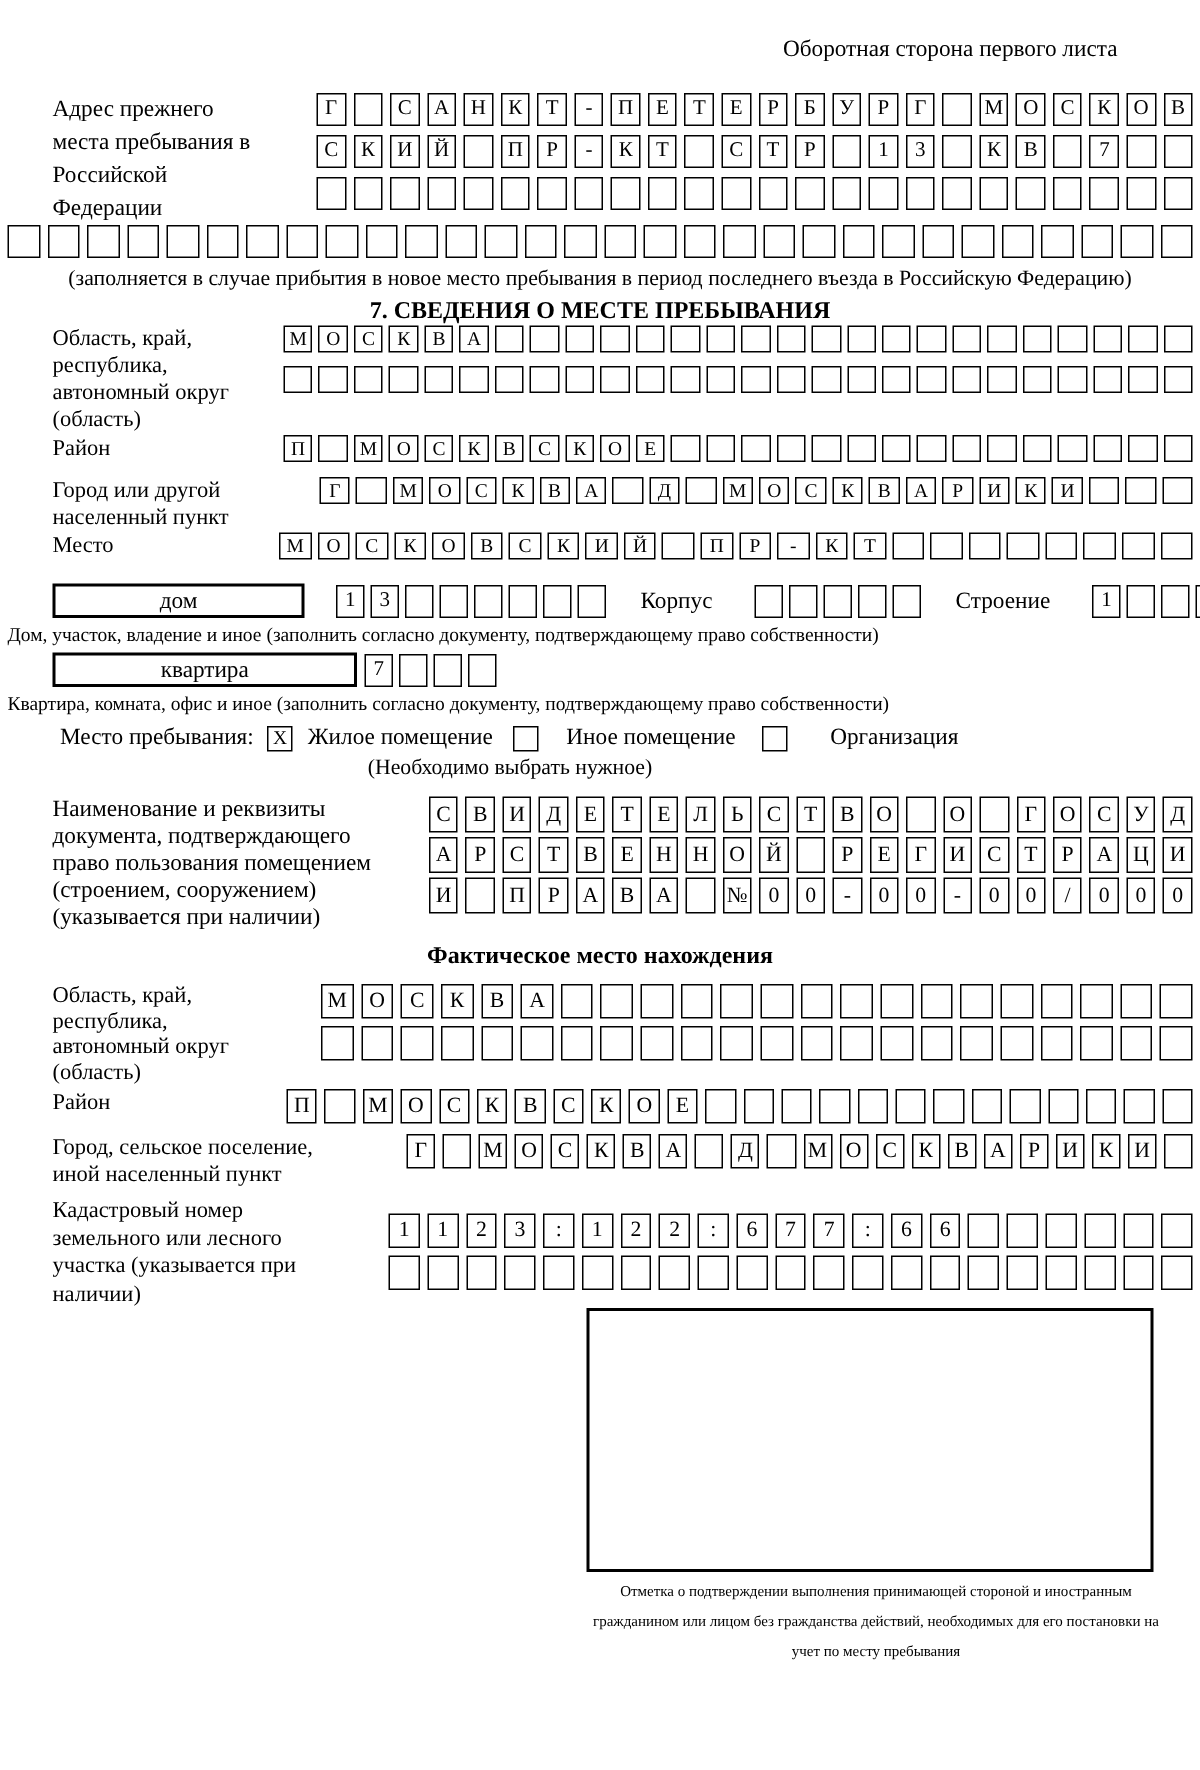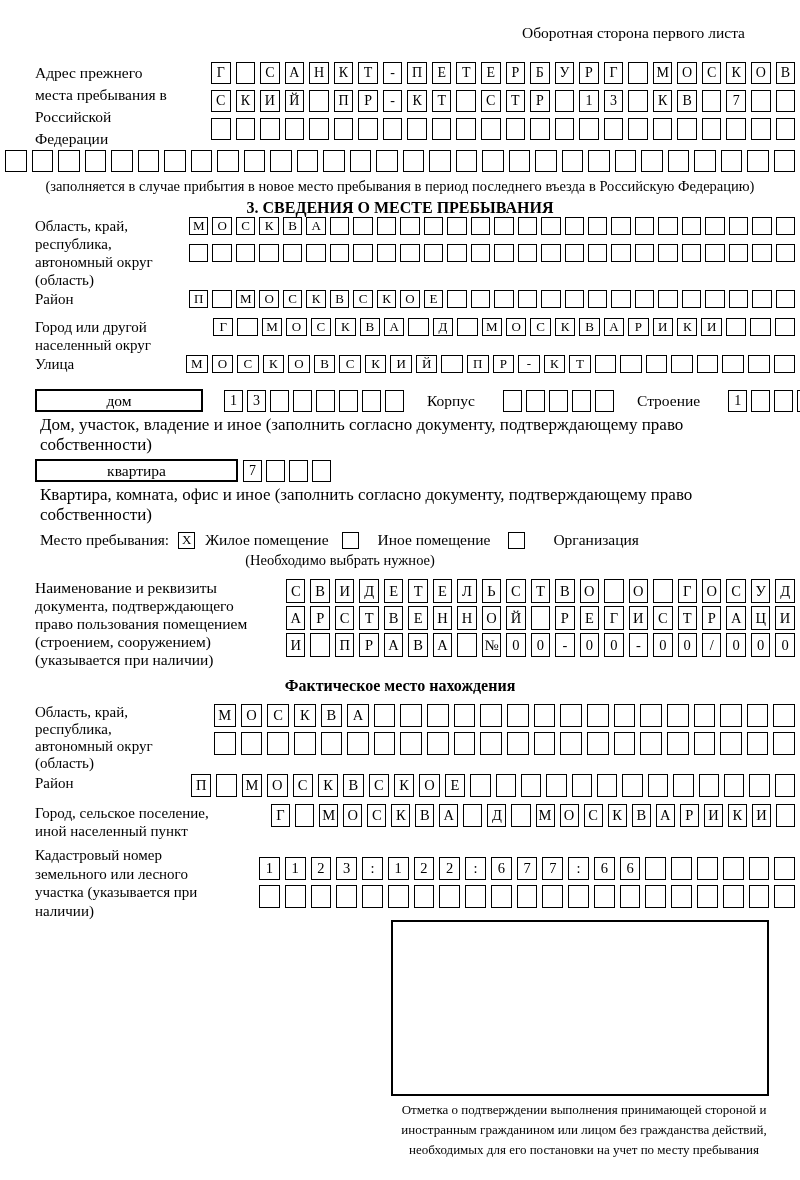--- a/index.html
+++ b/index.html
@@ -33,21 +33,21 @@
   
   .house-row{display:flex;align-items:center;margin-left:30px;margin-top:7px;gap:16px;}
   .kv-row{display:flex;align-items:center;margin-left:30px;margin-top:4px;}
   .big-box{border:2px solid #000;height:19px;display:flex;align-items:center;
            justify-content:center;font-size:15.5px;flex:0 0 auto;}
   .dom-box{width:164px;}
   .kv-box{width:199px;}
   .fixedc{gap:4px;margin-left:5px;}
   .fixedc .cell{flex:0 0 17px;height:20px;font-size:14px;}
   .inline-lab{font-size:15.5px;margin:0 7px;white-space:nowrap;}
-  .note-left{margin-left:35px;font-size:17px;margin-top:3px;}
+  .note-left{font-size:13px;margin-top:3px;}
   
   .stay-row{display:flex;align-items:center;margin-left:35px;margin-top:6px;font-size:15.5px;}
   .stay-lab{margin-right:9px;white-space:nowrap;}
   .cb{width:15px;height:15px;border:1.5px solid #000;display:inline-flex;align-items:center;
       justify-content:center;font-size:13px;flex:0 0 auto;}
   .opt1{margin-left:10px;} .cbx2{margin-left:13px;} .opt2{margin-left:19px;}
   .cbx3{margin-left:18px;} .opt3{margin-left:28px;}
   .select-note{width:520px;margin:3px 0 0 75px;text-align:center;font-size:14.5px;}
   
   .f-doc{margin-top:10px;}
@@ -62,21 +62,21 @@
   .f-city3 .flabel{width:200px;font-size:15px;line-height:18px;}
   .f-kad{margin-top:6px;}
   .f-kad .flabel{width:188px;font-size:15px;line-height:18.5px;}
   .f-kad .fcells{margin-top:11px;}
   .s3row{gap:5px;margin-bottom:5px;}
   .s3row .cell{height:21px;font-size:14.5px;}
   .f-district3,.f-city3{margin-top:2px;}
   
   .stamp-box{margin-left:386px;margin-top:0;width:374px;height:172px;border:2px solid #000;}
   .stamp-caption{margin-left:386px;margin-top:4px;width:386px;text-align:center;
-                 font-size:13px;line-height:20px;}
+                 font-size:10px;line-height:20px;}
 </style>
 </head>
 <body>
 
 <div class="page">
 
   <div class="header-note">Оборотная сторона первого листа</div>
 
   <div class="field addr">
     <div class="flabel">Адрес прежнего места пребывания в Российской Федерации</div>
@@ -188,21 +188,21 @@
       <div class="cell"></div>
       <div class="cell"></div>
       <div class="cell"></div>
       <div class="cell"></div>
       <div class="cell"></div>
       <div class="cell"></div>
       <div class="cell"></div>
     </div>
   <div class="center-note">(заполняется в случае прибытия в новое место пребывания в период последнего въезда в Российскую Федерацию)</div>
 
-  <div class="s-title">3. СВЕДЕНИЯ О МЕСТЕ ПРЕБЫВАНИЯ</div>
+  <div class="s-title">7. СВЕДЕНИЯ О МЕСТЕ ПРЕБЫВАНИЯ</div>
 
   <div class="field f-region">
     <div class="flabel s2label">Область, край, республика, автономный округ (область)</div>
     <div class="fcells">
       <div class="cellrow s2row">
           <div class="cell">М</div>
           <div class="cell">О</div>
           <div class="cell">С</div>
           <div class="cell">К</div>
           <div class="cell">В</div>
@@ -287,21 +287,21 @@
           <div class="cell"></div>
           <div class="cell"></div>
           <div class="cell"></div>
           <div class="cell"></div>
           <div class="cell"></div>
         </div>
     </div>
   </div>
 
   <div class="field f-city">
-    <div class="flabel s2label">Город или другой населенный округ</div>
+    <div class="flabel s2label">Город или другой населенный пункт</div>
     <div class="fcells">
       <div class="cellrow s2row">
           <div class="cell">Г</div>
           <div class="cell"></div>
           <div class="cell">М</div>
           <div class="cell">О</div>
           <div class="cell">С</div>
           <div class="cell">К</div>
           <div class="cell">В</div>
           <div class="cell">А</div>
@@ -319,21 +319,21 @@
           <div class="cell">К</div>
           <div class="cell">И</div>
           <div class="cell"></div>
           <div class="cell"></div>
           <div class="cell"></div>
         </div>
     </div>
   </div>
 
   <div class="field f-street">
-    <div class="flabel s2label">Улица</div>
+    <div class="flabel s2label">Место</div>
     <div class="fcells">
       <div class="cellrow s2row">
           <div class="cell">М</div>
           <div class="cell">О</div>
           <div class="cell">С</div>
           <div class="cell">К</div>
           <div class="cell">О</div>
           <div class="cell">В</div>
           <div class="cell">С</div>
           <div class="cell">К</div>

